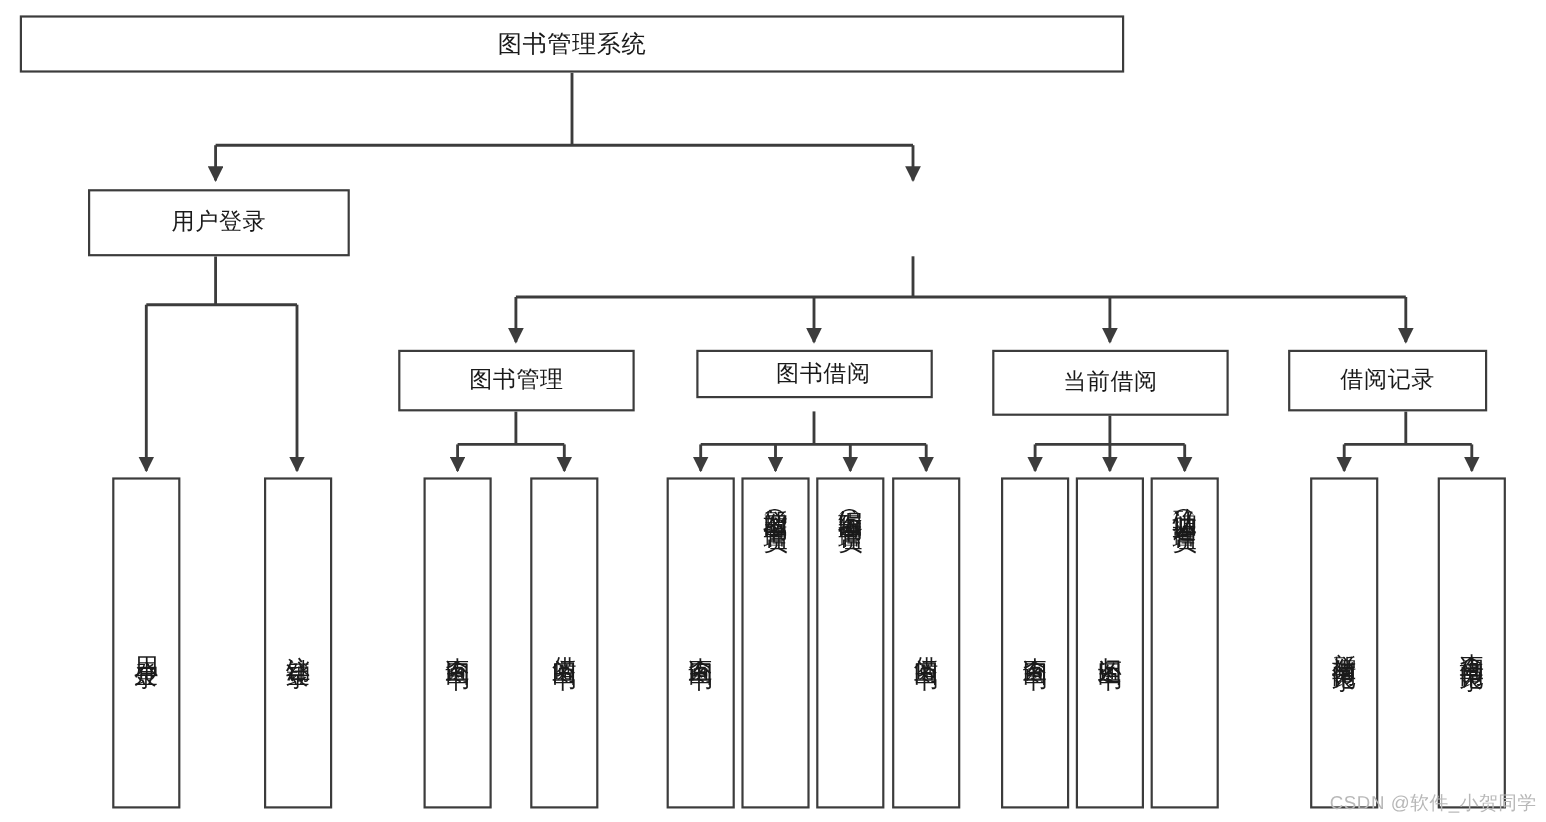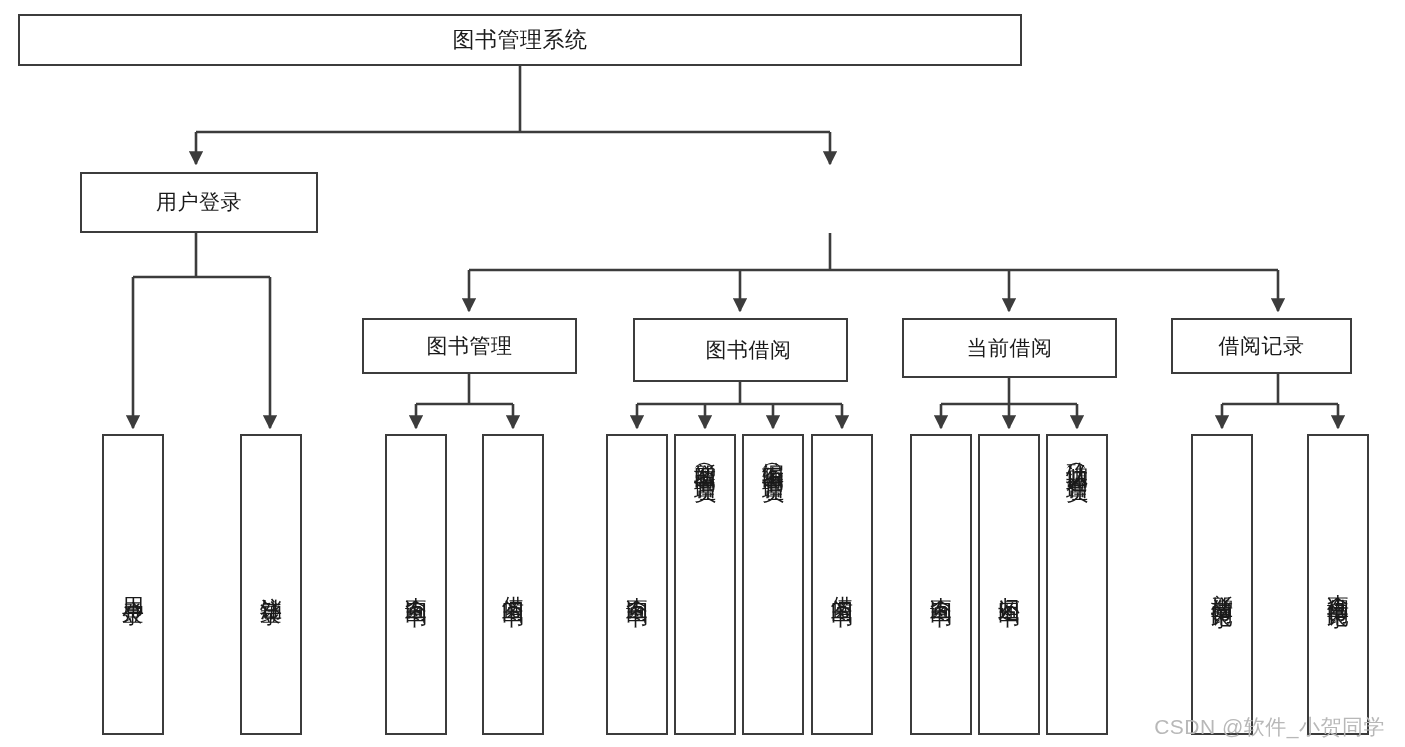--- a/index.html
+++ b/index.html
@@ -65,23 +65,23 @@
   }
   .node.vert.tall-text {
     align-items: flex-start;
   }
   .node.vert.centered {
     align-items: center;
     padding-top: 0;
   }
   #watermark {
     position: absolute;
-    right: 20px;
+    right: 8px;
     bottom: 6px;
-    font-size: 21px;
+    font-size: 17px;
     color: #b8b8b8;
     white-space: nowrap;
     z-index: 3;
     letter-spacing: 0.5px;
   }
 </style>
 </head>
 <body>
 
 <div id="canvas">
@@ -140,21 +140,21 @@
     <span class="node-label">图书管理系统</span>
   </div>
 
   <div class="node horiz" style="left:80px; top:172px; width:238px; height:61px;">
     <span class="node-label">用户登录</span>
   </div>
 
   <div class="node horiz" style="left:362px; top:318px; width:215px; height:56px;">
     <span class="node-label">图书管理</span>
   </div>
-  <div class="node horiz" style="left:633px; top:318px; width:215px; height:64px;padding-left:16px;">
+  <div class="node horiz" style="left:633px; top:318px; width:215px; height:44px;padding-left:16px;">
     <span class="node-label">图书借阅</span>
   </div>
   <div class="node horiz" style="left:902px; top:318px; width:215px; height:60px;">
     <span class="node-label">当前借阅</span>
   </div>
   <div class="node horiz" style="left:1171px; top:318px; width:181px; height:56px;">
     <span class="node-label">借阅记录</span>
   </div>
 
   <div class="node vert centered" style="left:102px; top:434px; width:62px; height:301px;">

